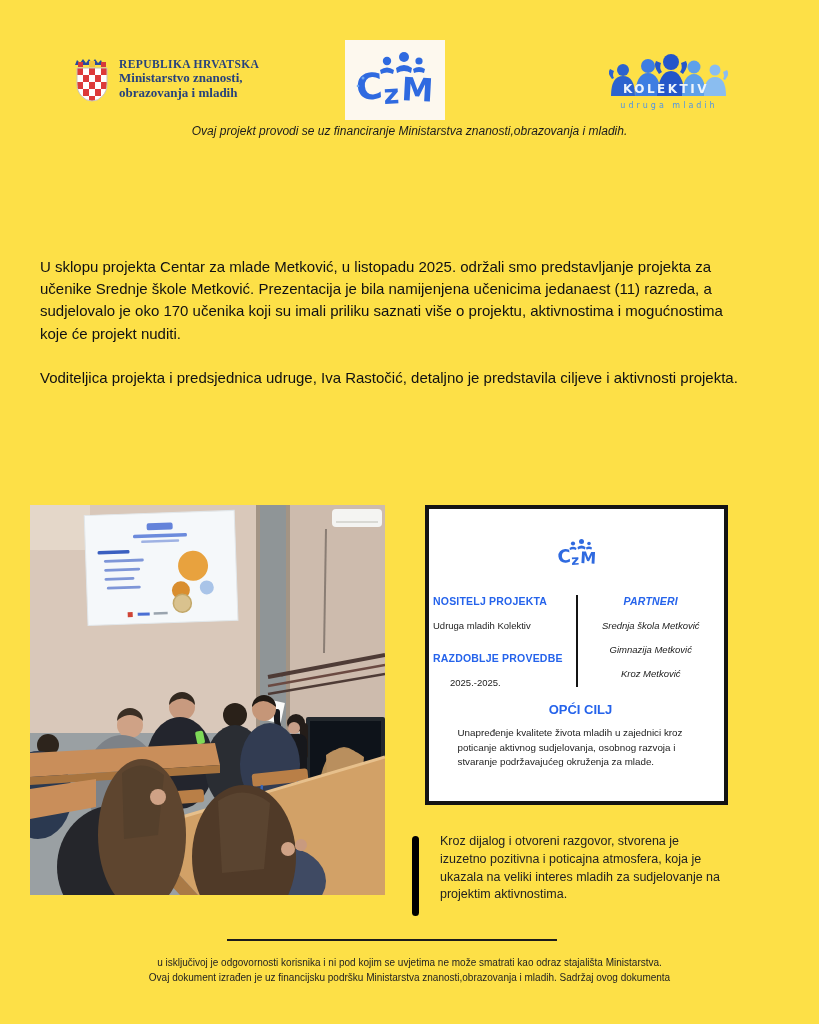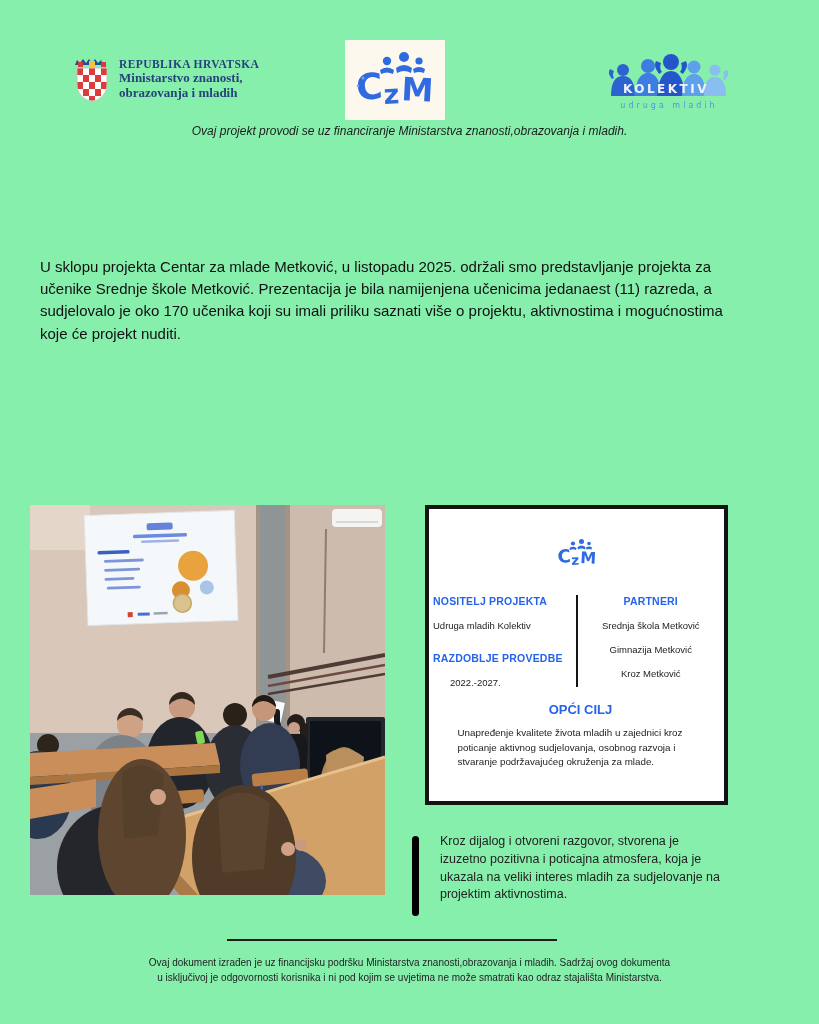--- a/index.html
+++ b/index.html
@@ -5,21 +5,21 @@
   :root{
     --accent-blue:#2563eb;
     --navy:#27427c;
     --czm-blue:#2f6ae0;
     --czm-bg:#fdf8ee;
     --text:#1d1d1f;
   }
   *{margin:0;padding:0;box-sizing:border-box;}
   html,body{background:#fff;}
   body{font-family:"Liberation Sans","DejaVu Sans",sans-serif;color:var(--text);}
-  .page{position:relative;width:819px;height:1024px;background:#86efac;overflow:hidden;margin:0 auto;}
+  .page{position:relative;width:819px;height:1024px;background:#fde047;overflow:hidden;margin:0 auto;}
 
   
   .ministry{position:absolute;left:74px;top:58px;display:flex;align-items:flex-start;}
   .ministry-text{margin-left:9px;font-family:"Liberation Serif","DejaVu Serif",serif;color:var(--navy);}
   .ministry-text .l1{font-size:11.5px;font-weight:bold;letter-spacing:.4px;}
   .ministry-text .l2,.ministry-text .l3{font-size:13px;font-weight:bold;line-height:1.18;}
   .czm-logo-box{position:absolute;left:345px;top:40px;width:100px;height:80px;background:var(--czm-bg);display:flex;align-items:center;justify-content:center;}
   .kolektiv-logo-box{position:absolute;left:591px;top:52px;width:150px;height:64px;}
 
   .funding-note{position:absolute;left:0;top:124px;width:100%;text-align:center;font-style:italic;font-size:12px;color:#1b1b1d;}
@@ -31,21 +31,21 @@
 
   
   .photo-fig{position:absolute;left:30px;top:505px;width:355px;height:390px;overflow:hidden;}
   .slide-fig{position:absolute;left:425px;top:505px;width:303px;height:300px;border:4px solid #141414;background:#fff;}
   .slide-inner{width:100%;height:100%;position:relative;text-align:center;}
   .slide-logo{margin-top:28px;}
   .slide-title{margin-top:12px;font-size:11px;font-weight:bold;color:#17171a;}
   .slide-cols{margin-top:22px;display:grid;grid-template-columns:1fr 2px 1fr;align-items:start;}
   .slide-col-divider{width:2px;height:92px;background:#141414;justify-self:center;}
   .col-left{text-align:left;padding-left:4px;}
-  .col-right{text-align:center;padding:0 8px;}
+  .col-right{text-align:center;padding:0 8px;font-style:italic;}
   .slide-h{color:var(--accent-blue);font-weight:bold;font-size:10.5px;letter-spacing:.2px;}
   .slide-v{font-size:9.5px;color:#222;margin-top:12px;}
   .col-left .slide-h + .slide-v{margin-top:13px;}
   .col-left .slide-h.second{margin-top:21px;}
   .col-left .indent{padding-left:17px;}
   .col-right .slide-v{margin-top:13px;}
   .goal-h{margin-top:14px;color:var(--accent-blue);font-weight:bold;font-size:13px;padding-left:8px;}
   .goal-text{width:238px;margin:9px auto 0;text-align:left;font-size:9.8px;line-height:1.5;color:#222;}
 
   
@@ -141,20 +141,21 @@
       <text x="75" y="41" text-anchor="middle" font-size="12" font-weight="bold" letter-spacing="2.5" fill="#eef4fb" font-family="'DejaVu Sans',sans-serif">KOLEKTIV</text>
       <text x="78" y="56" text-anchor="middle" font-size="8" letter-spacing="3" fill="#4f95e6" font-family="'DejaVu Sans',sans-serif">udruga mladih</text>
     </svg>
   </div>
 
   <div class="funding-note">Ovaj projekt provodi se uz financiranje Ministarstva znanosti,obrazovanja i mladih.</div>
 
 
   <div class="body-copy">
     <p>U sklopu projekta Centar za mlade Metković, u listopadu 2025. održali smo predstavljanje projekta za učenike Srednje škole Metković. Prezentacija je bila namijenjena učenicima jedanaest (11) razreda, a sudjelovalo je oko 170 učenika koji su imali priliku saznati više o projektu, aktivnostima i mogućnostima koje će projekt nuditi.</p>
+    <p>Voditeljica projekta i predsjednica udruge, Iva Rastočić, detaljno je predstavila ciljeve i aktivnosti projekta.</p>
   </div>
 
   <div class="photo-fig">
     <svg width="355" height="390" viewBox="0 0 355 390">
 
       <rect width="355" height="390" fill="#d9c8ba"></rect>
       <rect x="0" y="0" width="60" height="45" fill="#e4d7c9"></rect>
       <rect x="255" y="0" width="100" height="230" fill="#cdbbad"></rect>
       <rect y="228" width="355" height="162" fill="#9aa0a3"></rect>
 
@@ -298,38 +299,38 @@
           <text x="8" y="52" font-size="36" transform="rotate(-4 8 52)">C</text>
           <text x="35" y="56" font-size="27" transform="rotate(-3 35 56)">z</text>
           <text x="52" y="52" font-size="32" transform="rotate(3 52 52)">M</text>
         </g>
       </svg>
       <div class="slide-cols">
         <div class="col-left">
           <div class="slide-h">NOSITELJ PROJEKTA</div>
           <div class="slide-v">Udruga mladih Kolektiv</div>
           <div class="slide-h second">RAZDOBLJE PROVEDBE</div>
-          <div class="slide-v indent">2022.-2027.</div>
+          <div class="slide-v indent">2025.-2025.</div>
         </div>
         <div class="slide-col-divider"></div>
         <div class="col-right">
           <div class="slide-h">PARTNERI</div>
           <div class="slide-v">Srednja škola Metković</div>
           <div class="slide-v">Gimnazija Metković</div>
           <div class="slide-v">Kroz Metković</div>
         </div>
       </div>
       <div class="goal-h">OPĆI CILJ</div>
       <div class="goal-text">Unapređenje kvalitete života mladih u zajednici kroz poticanje aktivnog sudjelovanja, osobnog razvoja i stvaranje podržavajućeg okruženja za mlade.</div>
     </div>
   </div>
 
   <div class="quote-bar"></div>
   <div class="quote-text">Kroz dijalog i otvoreni razgovor, stvorena je izuzetno pozitivna i poticajna atmosfera, koja je ukazala na veliki interes mladih za sudjelovanje na projektim aktivnostima.</div>
 
   <div class="divider"></div>
 
   <div class="footer-note">
+    <div>u isključivoj je odgovornosti korisnika i ni pod kojim se uvjetima ne može smatrati kao odraz stajališta Ministarstva.</div>
     <div>Ovaj dokument izrađen je uz financijsku podršku Ministarstva znanosti,obrazovanja i mladih. Sadržaj ovog dokumenta</div>
-    <div>u isključivoj je odgovornosti korisnika i ni pod kojim se uvjetima ne može smatrati kao odraz stajališta Ministarstva.</div>
   </div>
 
 </div>
 
 </body></html>

